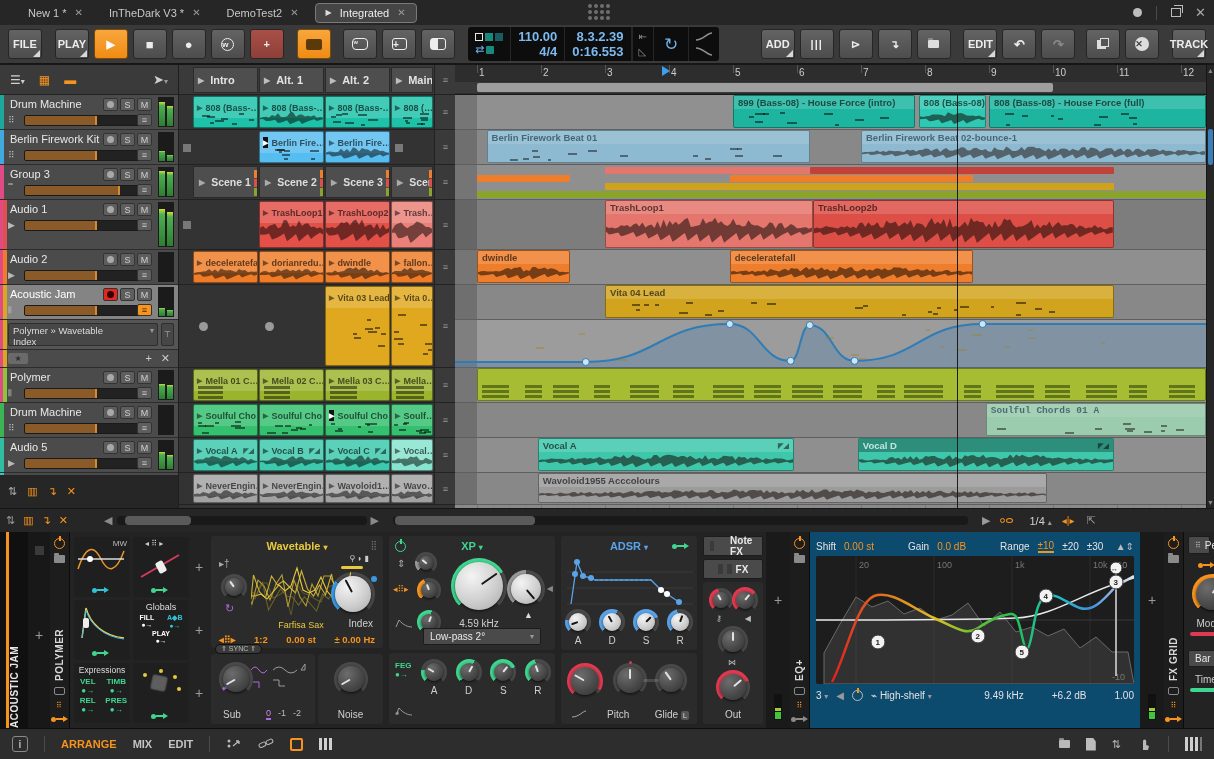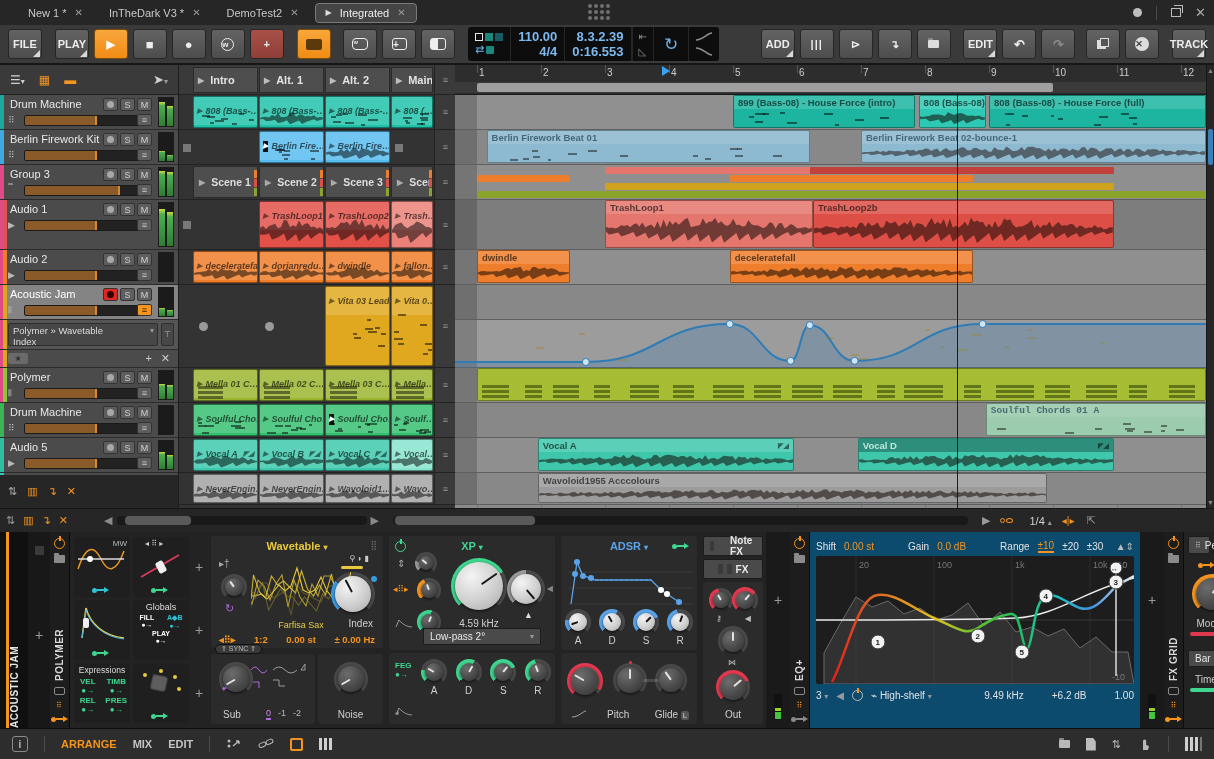--- a/index.html
+++ b/index.html
@@ -68,21 +68,21 @@
   .autobtns{position:absolute;left:0;width:178px;background:#4b4b4b;border-bottom:1px solid #2c2c2c;}
   .star{position:absolute;left:8px;top:3px;width:20px;height:11px;background:#6a6a6a;border-radius:2px;color:#2e2e2e;font-size:8px;text-align:center;line-height:11px;}
   #lpFooter{left:0;top:410px;width:178px;height:33px;background:#262626;display:flex;align-items:center;gap:10px;padding:0 8px;color:#f7941e;font-size:11px;}
   
   #launcher{left:178px;top:0;width:277px;height:443px;background:#333;border-left:1px solid #1e1e1e;}
   #sceneHead{position:absolute;left:0;top:0;width:277px;height:30px;background:#3a3a3a;border-bottom:1px solid #222;}
   .scell{position:absolute;top:2px;height:26px;background:#4e4e4e;border:1px solid #2a2a2a;color:#e3e3e3;font-size:11px;font-weight:bold;display:flex;align-items:center;gap:6px;padding:0 4px;white-space:nowrap;overflow:hidden;}
   .scell .pl{color:#bdbdbd;font-size:8px;}
   .lrow{position:absolute;left:0;width:277px;border-bottom:1px solid #222;background:#333;}
   .lclip{position:absolute;top:1px;bottom:1px;border-radius:2px;overflow:hidden;border:1px solid rgba(0,0,0,.4);}
-  .lclip .hd{height:28px;display:flex;align-items:center;gap:3px;padding:0 3px;font-size:9px;font-weight:bold;color:rgba(0,0,0,.62);background:rgba(255,255,255,.16);white-space:nowrap;overflow:hidden;font-style:italic;}
+  .lclip .hd{height:21px;display:flex;align-items:center;gap:3px;padding:0 3px;font-size:9px;font-weight:bold;color:rgba(0,0,0,.62);background:rgba(255,255,255,.16);white-space:nowrap;overflow:hidden;}
   .lclip .hd .pl{font-size:7px;color:rgba(0,0,0,.5);}
   .lclip .hd .plbox{width:11px;height:11px;background:#111;color:#fff;font-size:7px;display:flex;align-items:center;justify-content:center;}
   .stopsq{position:absolute;width:8px;height:8px;background:#787878;}
   .recdot{position:absolute;width:9px;height:9px;border-radius:50%;background:#9a9a9a;}
   .scene-cell{position:absolute;top:1px;bottom:1px;background:#4e4e4e;border:1px solid #2a2a2a;color:#ddd;font-weight:bold;font-size:10.5px;display:flex;align-items:center;gap:6px;padding:0 5px;white-space:nowrap;overflow:hidden;}
   .menucol{position:absolute;right:0;width:22px;top:0;bottom:0;background:#3a3a3a;border-left:1px solid #222;color:#9a9a9a;display:flex;align-items:center;justify-content:center;font-size:10px;}
   
   #arranger{left:455px;top:0;width:751px;height:443px;background:#8a8a8a;overflow:hidden;}
   #ruler{position:absolute;left:0;top:0;width:751px;height:30px;background:#2d2d2d;border-bottom:1px solid #1a1a1a;}
   #ruler .bnum{position:absolute;top:2px;font-size:10px;color:#ccc;}
@@ -1113,20 +1113,50 @@
               <div class="hd">
                 <span>deceleratefall</span>
               </div>
               <div style="position: absolute; inset: 13px 0px 0px; overflow: hidden;"><svg width="100%" height="100%" viewBox="0 0 241 18" preserveAspectRatio="none">
                   <path d="M0.0,7.6 L3.0,7.0 L6.0,8.0 L9.0,7.2 L12.1,7.1 L15.1,6.4 L18.1,8.1 L21.1,6.8 L24.1,7.9 L27.1,6.9 L30.1,7.6 L33.1,6.3 L36.1,7.9 L39.2,4.9 L42.2,6.0 L45.2,6.7 L48.2,7.4 L51.2,5.8 L54.2,4.7 L57.2,6.7 L60.3,4.0 L63.3,4.7 L66.3,4.4 L69.3,7.6 L72.3,5.0 L75.3,3.1 L78.3,5.7 L81.3,3.6 L84.3,6.0 L87.4,5.5 L90.4,3.3 L93.4,6.1 L96.4,5.1 L99.4,7.3 L102.4,6.2 L105.4,7.6 L108.5,2.8 L111.5,4.2 L114.5,5.3 L117.5,3.7 L120.5,3.0 L123.5,6.8 L126.5,7.5 L129.5,6.0 L132.6,4.4 L135.6,6.8 L138.6,5.5 L141.6,6.8 L144.6,4.6 L147.6,4.5 L150.6,6.1 L153.6,4.2 L156.7,6.2 L159.7,5.8 L162.7,3.3 L165.7,3.5 L168.7,3.6 L171.7,4.8 L174.7,4.0 L177.7,7.1 L180.8,6.4 L183.8,5.7 L186.8,5.1 L189.8,6.5 L192.8,6.6 L195.8,4.9 L198.8,7.3 L201.8,5.3 L204.8,8.0 L207.9,7.5 L210.9,7.5 L213.9,6.2 L216.9,5.9 L219.9,8.1 L222.9,7.7 L225.9,7.3 L228.9,6.8 L232.0,8.2 L235.0,7.4 L238.0,7.4 L241.0,7.5 L241.0,10.8 L238.0,9.6 L235.0,10.1 L232.0,10.7 L228.9,11.4 L225.9,9.7 L222.9,10.4 L219.9,11.1 L216.9,11.8 L213.9,9.7 L210.9,10.5 L207.9,11.3 L204.8,12.2 L201.8,13.1 L198.8,10.5 L195.8,11.5 L192.8,12.5 L189.8,13.5 L186.8,10.5 L183.8,11.5 L180.8,12.6 L177.7,13.7 L174.7,10.4 L171.7,11.5 L168.7,12.7 L165.7,13.9 L162.7,10.2 L159.7,11.4 L156.7,12.6 L153.6,13.9 L150.6,15.1 L147.6,11.2 L144.6,12.5 L141.6,13.8 L138.6,15.0 L135.6,11.0 L132.6,12.3 L129.5,13.5 L126.5,14.8 L123.5,10.7 L120.5,12.0 L117.5,13.2 L114.5,14.5 L111.5,10.4 L108.5,11.6 L105.4,12.9 L102.4,14.1 L99.4,15.3 L96.4,11.2 L93.4,12.4 L90.4,13.6 L87.4,14.8 L84.3,10.8 L81.3,12.0 L78.3,13.1 L75.3,14.1 L72.3,10.5 L69.3,11.5 L66.3,12.5 L63.3,13.5 L60.3,10.1 L57.2,11.0 L54.2,12.0 L51.2,12.8 L48.2,13.6 L45.2,10.6 L42.2,11.4 L39.2,12.1 L36.1,12.8 L33.1,10.2 L30.1,10.9 L27.1,11.5 L24.1,12.0 L21.1,9.8 L18.1,10.4 L15.1,10.8 L12.1,11.2 L9.0,9.5 L6.0,9.9 L3.0,10.3 L0.0,10.5 Z" fill="rgba(20,10,5,.55)"></path>
                 </svg></div>
             </div>
           </div>
           <div class="arow" style="top: 190px; height: 35px; background: rgb(136, 136, 136);">
             <div class="prebar"></div>
+            <div class="aclip" style="left: 150px; width: 508.8px; background: rgb(210, 164, 30); opacity: 1;">
+              <div class="hd">
+                <span>Vita 04 Lead</span>
+              </div>
+              <div style="position: absolute; inset: 13px 0px 0px; overflow: hidden;">
+                <i style="position: absolute; left: 31.8373%; top: 23.0424%; width: 8.75108px; height: 2px; background: rgba(0, 0, 0, 0.5);"></i>
+                <i style="position: absolute; left: 69.8359%; top: 37.0109%; width: 8.84624px; height: 2px; background: rgba(0, 0, 0, 0.5);"></i>
+                <i style="position: absolute; left: 19.6309%; top: 83.8729%; width: 6.20296px; height: 2px; background: rgba(0, 0, 0, 0.5);"></i>
+                <i style="position: absolute; left: 5.88882%; top: 52.7951%; width: 3.73793px; height: 2px; background: rgba(0, 0, 0, 0.5);"></i>
+                <i style="position: absolute; left: 65.2764%; top: 42.9442%; width: 4.3678px; height: 2px; background: rgba(0, 0, 0, 0.5);"></i>
+                <i style="position: absolute; left: 58.4602%; top: 83.4868%; width: 4.00925px; height: 2px; background: rgba(0, 0, 0, 0.5);"></i>
+                <i style="position: absolute; left: 22.107%; top: 63.5895%; width: 5.57894px; height: 2px; background: rgba(0, 0, 0, 0.5);"></i>
+                <i style="position: absolute; left: 80.8835%; top: 82.4191%; width: 4.99354px; height: 2px; background: rgba(0, 0, 0, 0.5);"></i>
+                <i style="position: absolute; left: 7.45621%; top: 29.1422%; width: 5.16971px; height: 2px; background: rgba(0, 0, 0, 0.5);"></i>
+                <i style="position: absolute; left: 14.4919%; top: 72.9255%; width: 9.02412px; height: 2px; background: rgba(0, 0, 0, 0.5);"></i>
+                <i style="position: absolute; left: 50.6572%; top: 32.9357%; width: 5.47344px; height: 2px; background: rgba(0, 0, 0, 0.5);"></i>
+                <i style="position: absolute; left: 64.6189%; top: 78.3394%; width: 4.43433px; height: 2px; background: rgba(0, 0, 0, 0.5);"></i>
+                <i style="position: absolute; left: 5.04345%; top: 28.3032%; width: 8.82346px; height: 2px; background: rgba(0, 0, 0, 0.5);"></i>
+                <i style="position: absolute; left: 84.5977%; top: 51.994%; width: 7.5575px; height: 2px; background: rgba(0, 0, 0, 0.5);"></i>
+                <i style="position: absolute; left: 75.9482%; top: 38.5782%; width: 3.55312px; height: 2px; background: rgba(0, 0, 0, 0.5);"></i>
+                <i style="position: absolute; left: 15.7617%; top: 17.2226%; width: 6.72697px; height: 2px; background: rgba(0, 0, 0, 0.5);"></i>
+                <i style="position: absolute; left: 28.7048%; top: 17.0939%; width: 5.99573px; height: 2px; background: rgba(0, 0, 0, 0.5);"></i>
+                <i style="position: absolute; left: 63.4442%; top: 67.3587%; width: 4.27607px; height: 2px; background: rgba(0, 0, 0, 0.5);"></i>
+                <i style="position: absolute; left: 68.6465%; top: 57.1836%; width: 4.48465px; height: 2px; background: rgba(0, 0, 0, 0.5);"></i>
+                <i style="position: absolute; left: 80.9785%; top: 15.7355%; width: 9.53813px; height: 2px; background: rgba(0, 0, 0, 0.5);"></i>
+                <i style="position: absolute; left: 49.1068%; top: 42.1808%; width: 8.35319px; height: 2px; background: rgba(0, 0, 0, 0.5);"></i>
+                <i style="position: absolute; left: 9.69808%; top: 25.6863%; width: 3.84649px; height: 2px; background: rgba(0, 0, 0, 0.5);"></i>
+                <i style="position: absolute; left: 87.419%; top: 65.4187%; width: 5.9347px; height: 2px; background: rgba(0, 0, 0, 0.5);"></i>
+              </div>
+            </div>
           </div>
           <div class="arow" style="top: 225px; height: 48px; background: rgb(156, 156, 156);">
             <div class="prebar"></div>
             <svg width="751" height="48" style="position: absolute; left: 0px; top: 0px;">
               <path d="M0,42 L130.8,42 C202.8,42 202.8,4 274.8,4 C305.20000000000005,4 305.20000000000005,40.86 335.6,40.86 C345.20000000000005,40.86 345.20000000000005,5.140000000000001 354.8,5.140000000000001 C377.20000000000005,5.140000000000001 377.20000000000005,40.86 399.6,40.86 C463.6,40.86 463.6,4 527.6,4 L751,4 L751,48 L0,48 Z" fill="rgba(62,125,180,0.28)"></path>
               <path d="M0,42 L130.8,42 C202.8,42 202.8,4 274.8,4 C305.20000000000005,4 305.20000000000005,40.86 335.6,40.86 C345.20000000000005,40.86 345.20000000000005,5.140000000000001 354.8,5.140000000000001 C377.20000000000005,5.140000000000001 377.20000000000005,40.86 399.6,40.86 C463.6,40.86 463.6,4 527.6,4 L751,4" stroke="#2f7cb6" stroke-width="2" fill="none"></path>
               <circle cx="130.8" cy="42" r="3.5" fill="#cfe4f2" stroke="#2f7cb6"></circle>
               <circle cx="274.8" cy="4" r="3.5" fill="#cfe4f2" stroke="#2f7cb6"></circle>
               <circle cx="335.6" cy="40.86" r="3.5" fill="#cfe4f2" stroke="#2f7cb6"></circle>
               <circle cx="354.8" cy="5.140000000000001" r="3.5" fill="#cfe4f2" stroke="#2f7cb6"></circle>

